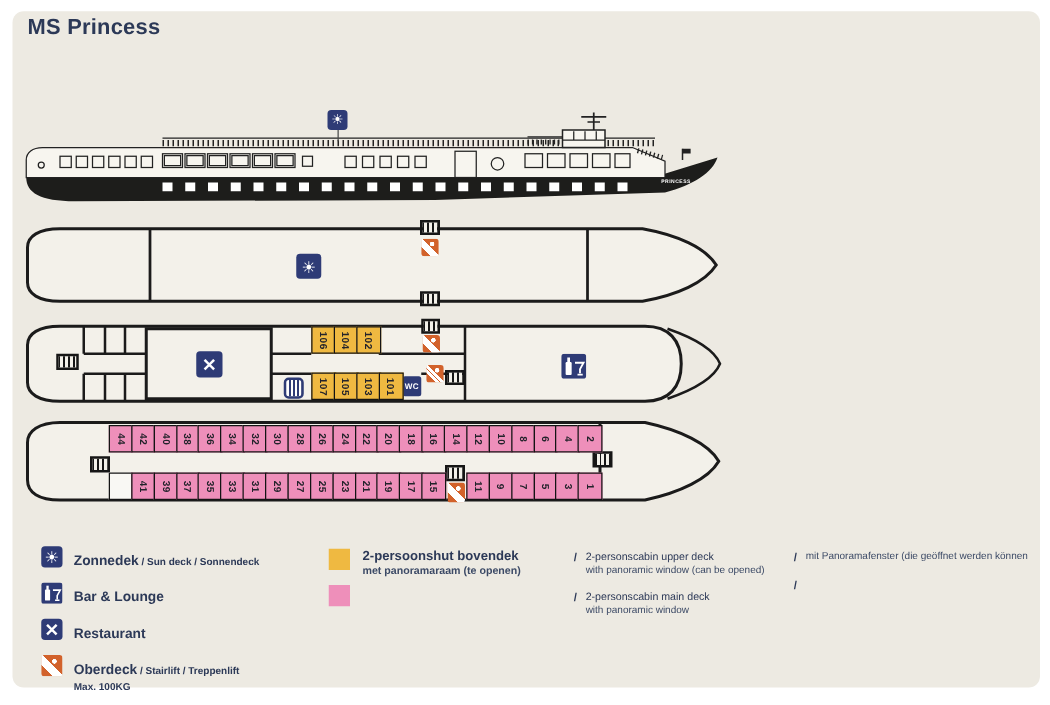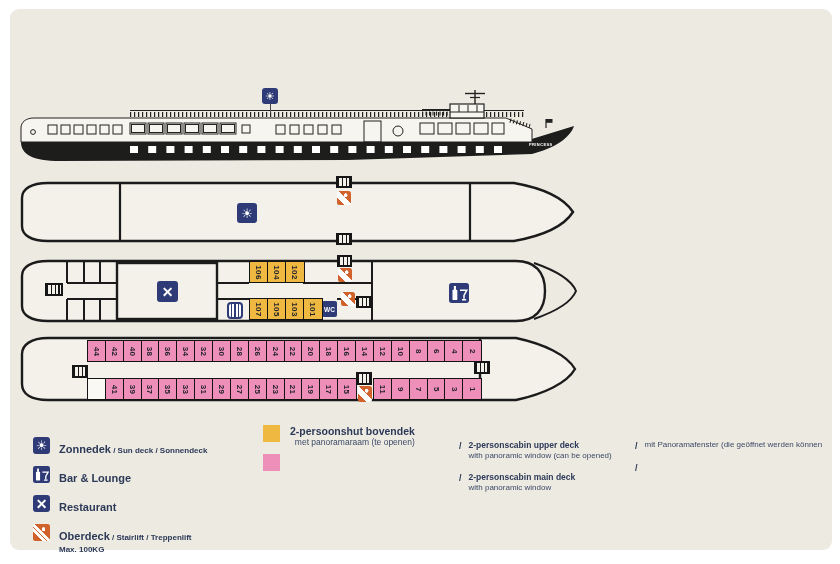--- a/index.html
+++ b/index.html
@@ -59,32 +59,33 @@
   .fac-row{display:flex;align-items:flex-start;margin-bottom:9px;position:relative;}
   .fac-row .licon{position:relative;width:17px;height:17px;flex:0 0 17px;margin-right:9px;}
   .fac-row .licon .ic,.fac-row .licon .lift{position:absolute;left:0;top:0;width:17px;height:17px;}
   .fac-label{color:#2C3957;padding-top:2px;}
   .fac-label .p{font-size:11px;font-weight:bold;}
   .fac-label .s{font-size:8px;font-weight:bold;}
   .fac-note{font-size:8px;font-weight:bold;color:#2C3957;margin-top:1px;}
   .swrow{display:flex;align-items:flex-start;margin-bottom:7px;}
   .swatch{width:17px;height:17px;flex:0 0 17px;margin-right:10px;}
   .swtxt .l1{font-size:10.5px;font-weight:bold;color:#2C3957;line-height:12px;}
-  .swtxt .l2{font-size:8.5px;font-weight:400;color:#3C4A66;line-height:10px;}
+  .swtxt .l2{font-size:8.5px;font-weight:700;color:#3C4A66;line-height:10px;}
   .lrow2{display:flex;align-items:flex-start;margin-bottom:11px;white-space:nowrap;}
   .lrow2 .slash{font-size:9px;font-weight:bold;color:#2C3957;margin-right:7px;padding-top:1px;}
-  .lrow2 .l1{font-size:8.5px;font-weight:bold;color:#2C3957;line-height:11px;}
+  .lrow2 .l1{font-size:8.5px;font-weight:normal;color:#2C3957;line-height:11px;}
   .lrow2 .l2{font-size:8px;color:#3C4A66;line-height:10px;}
 </style>
 </head>
 <body>
 
 <div id="card"></div>
 <div id="stage">
 
+  <div class="title">MS Princess</div>
 
   <svg class="ship" style="left:18px;top:84px" width="560" height="82" viewBox="0 0 560 82">
 
     <path d="M3,58 L504,58 L556,42 C552,54 537,64 514,70 L330,76 L42,77 C14,77 3,70 3,58 Z" fill="#1D1D1B"></path>
     <g id="hullwin" fill="#ffffff">
         <rect x="112" y="62" width="8" height="7"></rect>
         <rect x="130.2" y="62" width="8" height="7"></rect>
         <rect x="148.4" y="62" width="8" height="7"></rect>
         <rect x="166.6" y="62" width="8" height="7"></rect>
         <rect x="184.8" y="62" width="8" height="7"></rect>
@@ -245,21 +246,21 @@
         </div>
         <div class="fac-label"><span class="p">Restaurant</span></div>
       </div>
       <div class="fac-row">
         <div class="licon">
           <div class="lift"></div>
         </div>
         <div class="fac-label"><span class="p">Oberdeck</span><span class="s"> / Stairlift / Treppenlift</span><div class="fac-note">Max. 100KG</div></div>
       </div>
     </div>
-  <div id="legend-nl" class="leg-col" style="left:263px;top:425px;text-align:right;">
+  <div id="legend-nl" class="leg-col" style="left:263px;top:439px;">
       <div class="swrow">
         <div class="swatch" style="background: rgb(239, 185, 65);"></div>
         <div class="swtxt">
           <div class="l1">2-persoonshut bovendek</div>
           <div class="l2">met panoramaraam (te openen)</div>
         </div>
       </div>
       <div class="swrow">
         <div class="swatch" style="background: rgb(238, 143, 186);"></div>
       </div>

